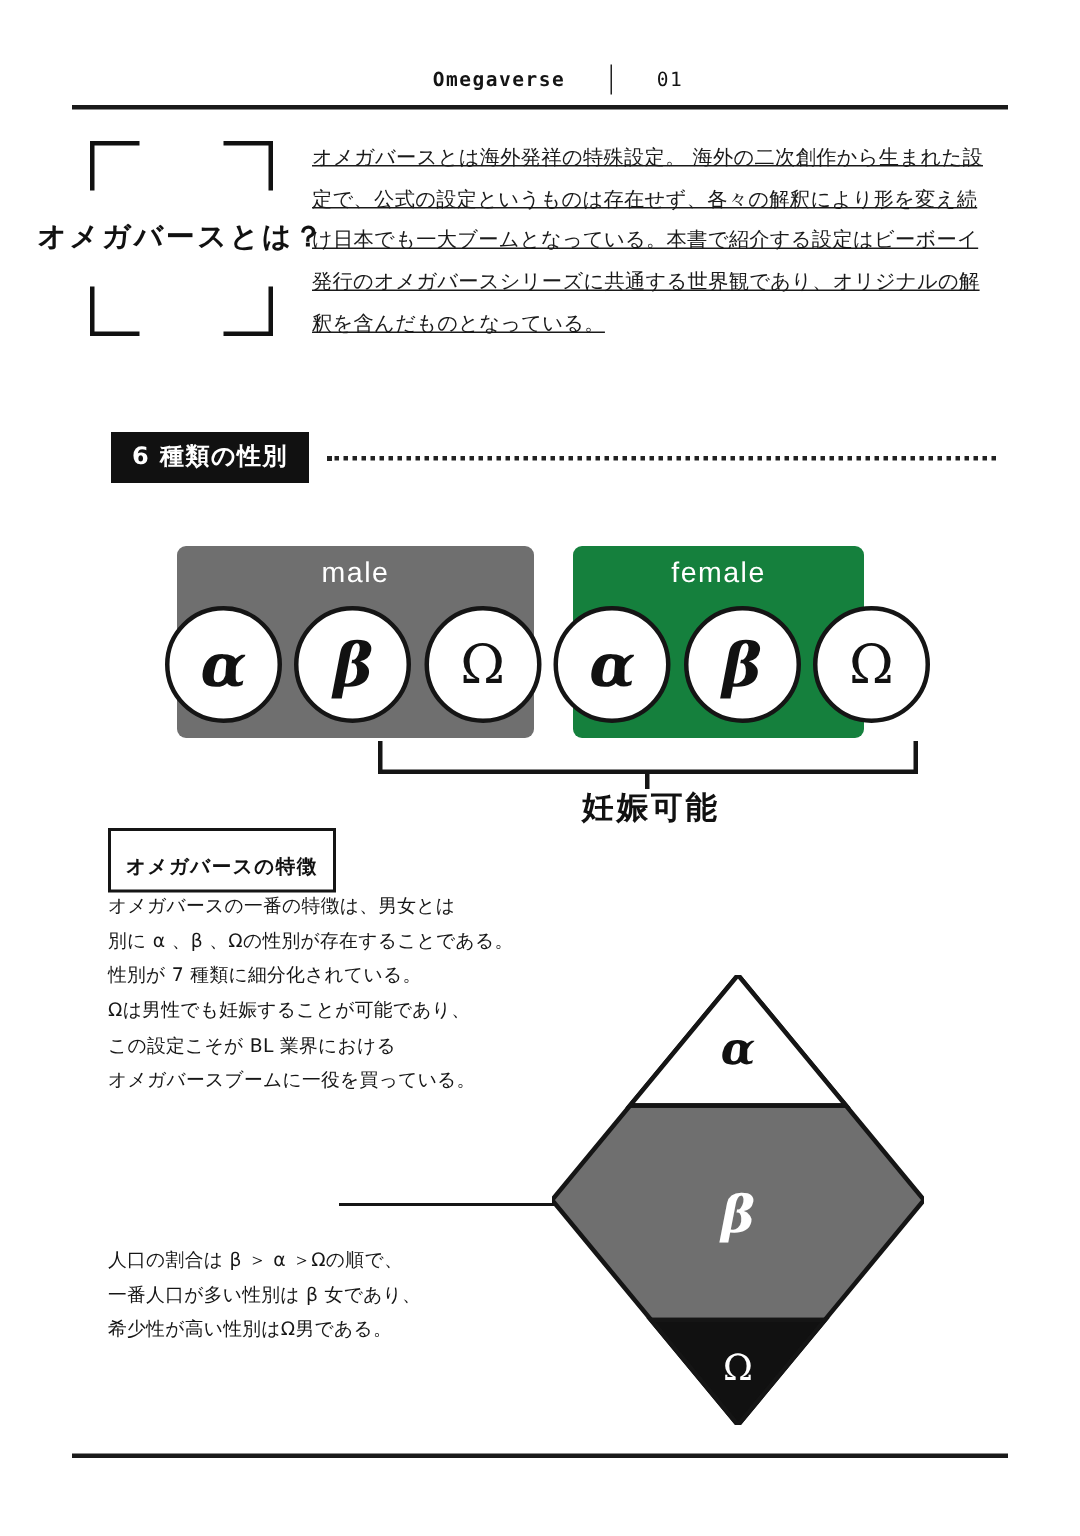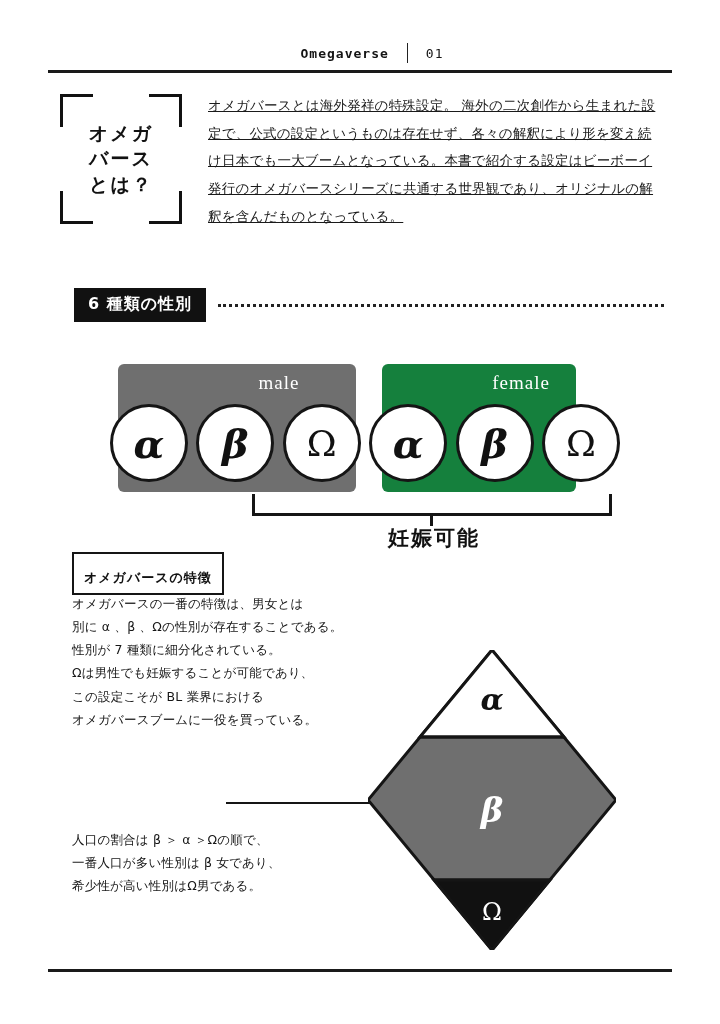--- a/index.html
+++ b/index.html
@@ -28,21 +28,21 @@
     left: 48px;
     right: 48px;
     height: 30px;
     display: flex;
     align-items: center;
     justify-content: center;
   }
   .header-inner {
     display: flex;
     align-items: center;
-    gap: 18px;
+    gap: 30px;
     transform: translateX(12px);
   }
   .header-title {
     font-family: "DejaVu Sans Mono", monospace;
     font-size: 13px;
     font-weight: bold;
     letter-spacing: 1px;
     color: #141414;
   }
   .header-sep {
@@ -83,21 +83,20 @@
     align-items: flex-start;
   }
   .intro-badge {
     width: 122px;
     flex: 0 0 122px;
     height: 130px;
     box-sizing: border-box;
     margin-top: 2px;
     position: relative;
     display: flex;
-    flex-direction: column;
     align-items: center;
     justify-content: center;
     font-family: "DejaVu Sans", sans-serif;
     font-weight: bold;
     font-size: 19px;
     line-height: 1.35;
     letter-spacing: 2px;
     color: #111;
   }
   
@@ -192,24 +191,23 @@
     left: 272px;
     width: 194px;
     background: #15803d;
   }
   .band-label {
     position: absolute;
     top: 8px;
     width: 100%;
     text-align: center;
     color: #fff;
-    font-family: Liberation Serif, serif;
+    font-family: Liberation Sans, sans-serif;
     font-size: 19px;
     letter-spacing: 1px;
-    padding-left: 42px;
   }
   .circle-row {
     position: absolute;
     top: 38px;
     left: 0;
     width: 510px;
     height: 82px;
     display: flex;
     justify-content: space-between;
     align-items: center;

